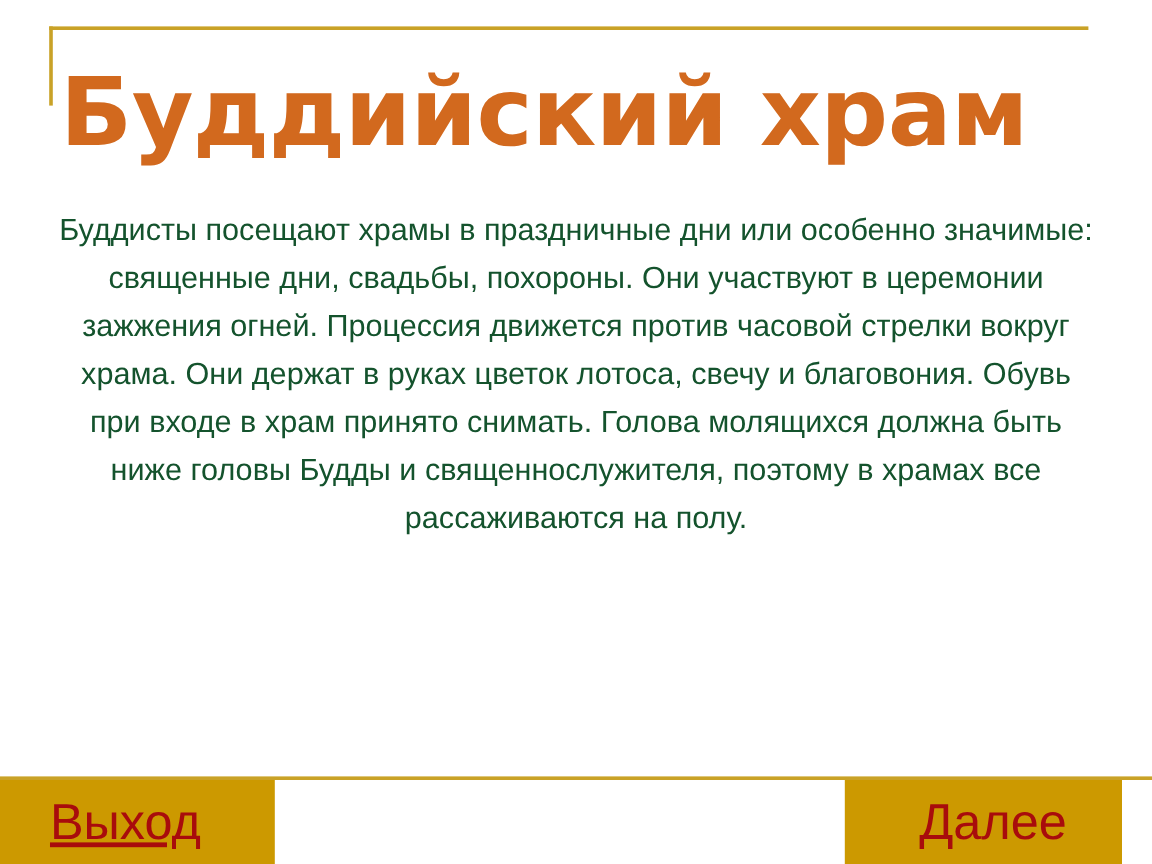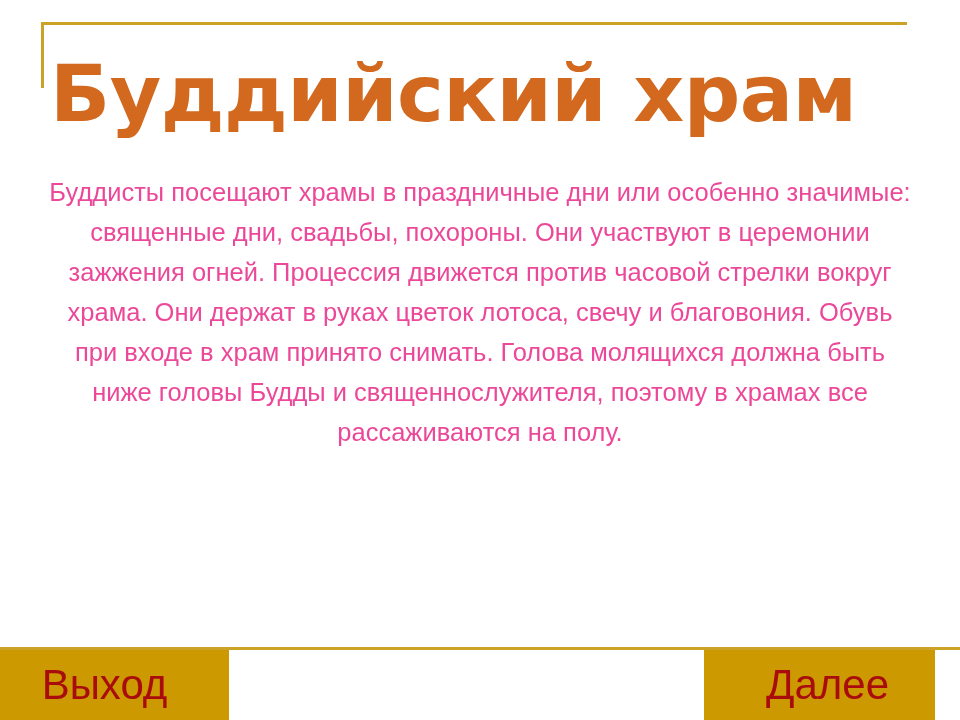--- a/index.html
+++ b/index.html
@@ -55,21 +55,21 @@
     margin-top: 10px;
   }
 
   
   .body-text {
     position: absolute;
     left: 48px;
     top: 172px;
     width: 864px;
     text-align: center;
-    color: #ec4899;
+    color: #14532d;
     font-family: "Liberation Sans", sans-serif;
     font-size: 25.5px;
     line-height: 40px;
   }
 
   
   .footer-line {
     position: absolute;
     left: 0;
     top: 647px;
@@ -88,20 +88,21 @@
     line-height: 70px;
     white-space: nowrap;
     cursor: pointer;
     box-sizing: border-box;
   }
   .nav-exit {
     left: 0;
     width: 229px;
     text-align: center;
     padding-right: 20px;
+    text-decoration: underline;
   }
   .nav-next {
     left: 704px;
     width: 231px;
     text-align: center;
     padding-left: 16px;
   }
 </style>
 </head>
 <body>

